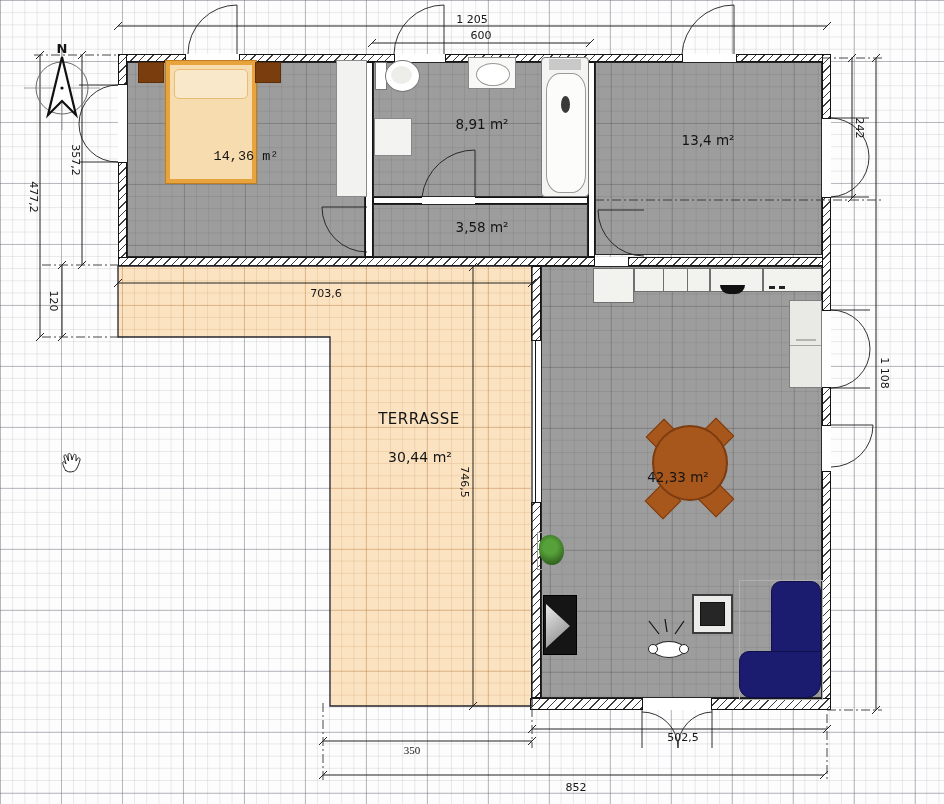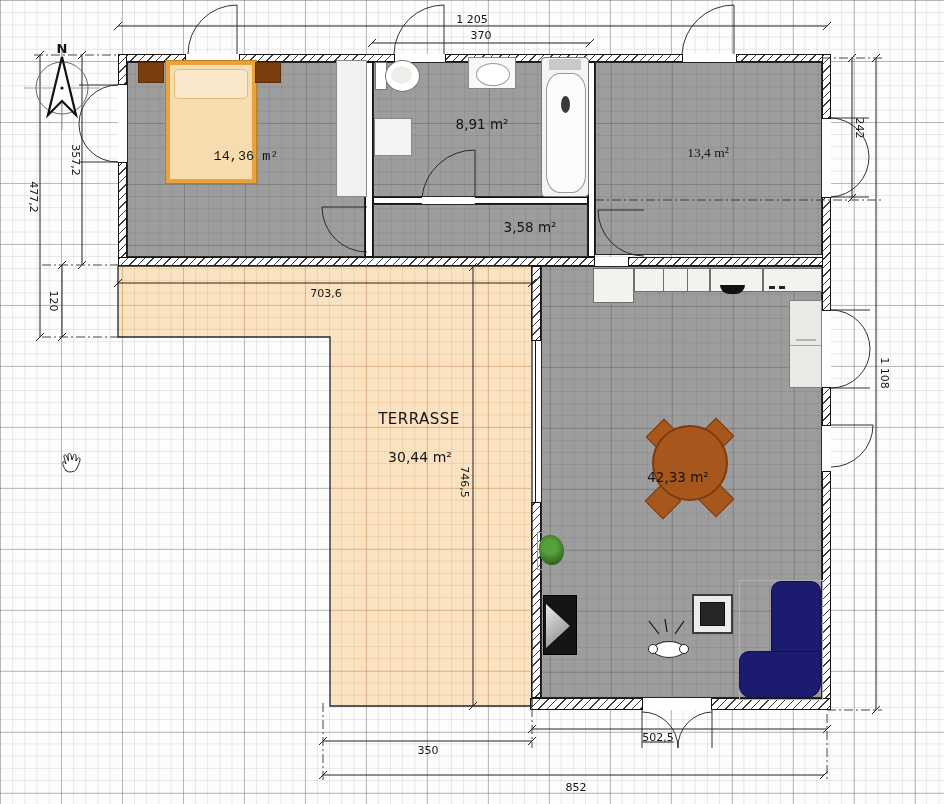--- a/index.html
+++ b/index.html
@@ -154,38 +154,38 @@
     <div class="abs" style="left:-2px;top:6px;width:8px;height:8px;background:#fff;border:1px solid #222;border-radius:50%;"></div>
     <div class="abs" style="left:29px;top:6px;width:8px;height:8px;background:#fff;border:1px solid #222;border-radius:50%;"></div>
   </div>
 
   <div class="furn" style="left:739px;top:580px;width:84px;height:120px;border:1px solid #b0b0b0;"></div>
   <div class="furn" style="left:771px;top:581px;width:50px;height:117px;background:#1b1b70;border:1px solid #10104a;border-radius:10px 10px 18px 10px;"></div>
   <div class="furn" style="left:739px;top:651px;width:82px;height:47px;background:#1b1b70;border:1px solid #10104a;border-radius:10px 0 14px 12px;"></div>
 
   <div class="label" style="left:246px;top:156px;font-family:Liberation Mono, monospace;">14,36 m²</div>
   <div class="label" style="left:482px;top:124px;">8,91 m²</div>
-  <div class="label" style="left:708px;top:153px;font-family:Liberation Serif, serif;">13,4 m²</div>
-  <div class="label" style="left:482px;top:227px;margin-left:48px;">3,58 m²</div>
+  <div class="label" style="left:708px;top:140px;">13,4 m²</div>
+  <div class="label" style="left:482px;top:227px;">3,58 m²</div>
   <div class="label" style="left:678px;top:477px;">42,33 m²</div>
   <div class="label" style="left:419px;top:419px;font-size:15px;letter-spacing:.5px;">TERRASSE</div>
   <div class="label" style="left:420px;top:457px;font-size:14px;">30,44 m²</div>
   <div class="label" style="left:62px;top:48px;font-weight:bold;font-size:13px;z-index:11;">N</div>
 
   <div class="dim" style="left:472px;top:19px;">1 205</div>
-  <div class="dim" style="left:481px;top:35px;">370</div>
+  <div class="dim" style="left:481px;top:35px;">600</div>
   <div class="dim vert" style="left:33px;top:197px;">477,2</div>
   <div class="dim vert" style="left:75px;top:160px;">357,2</div>
   <div class="dim vert" style="left:53px;top:301px;">120</div>
   <div class="dim vert" style="left:859px;top:128px;">242</div>
   <div class="dim vert" style="left:884px;top:373px;">1 108</div>
   <div class="dim" style="left:326px;top:293px;">703,6</div>
   <div class="dim vert" style="left:464px;top:482px;">746,5</div>
-  <div class="dim" style="left:658px;top:737px;text-decoration:underline;">502,5</div>
-  <div class="dim" style="left:428px;top:750px;">350</div>
+  <div class="dim" style="left:683px;top:737px;">502,5</div>
+  <div class="dim" style="left:412px;top:750px;font-family:Liberation Serif, serif;">350</div>
   <div class="dim" style="left:576px;top:787px;">852</div>
 
   <svg id="overlay" width="944" height="804" viewBox="0 0 944 804">
 
     <polygon points="118,266 532,266 532,706 330,706 330,337 118,337" fill="none" stroke="#26262b" stroke-width="1.3"></polygon>
 
     <g stroke="#222" stroke-width="1" fill="none">
       <path d="M118,26H827 M114,30L122,22 M823,30L831,22"></path>
       <path d="M372,43H590 M368,47L376,39 M586,47L594,39"></path>
       <path d="M118,283H532 M114,287L122,279 M528,287L536,279"></path>

